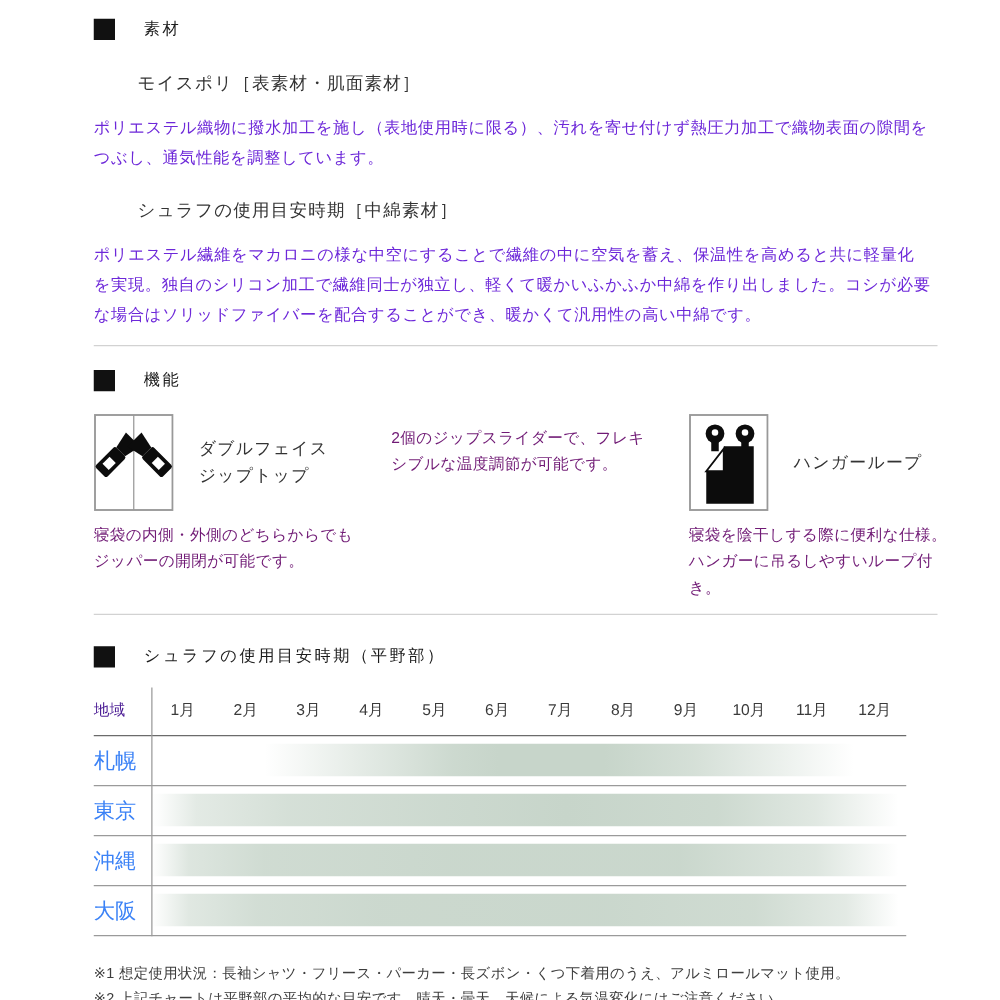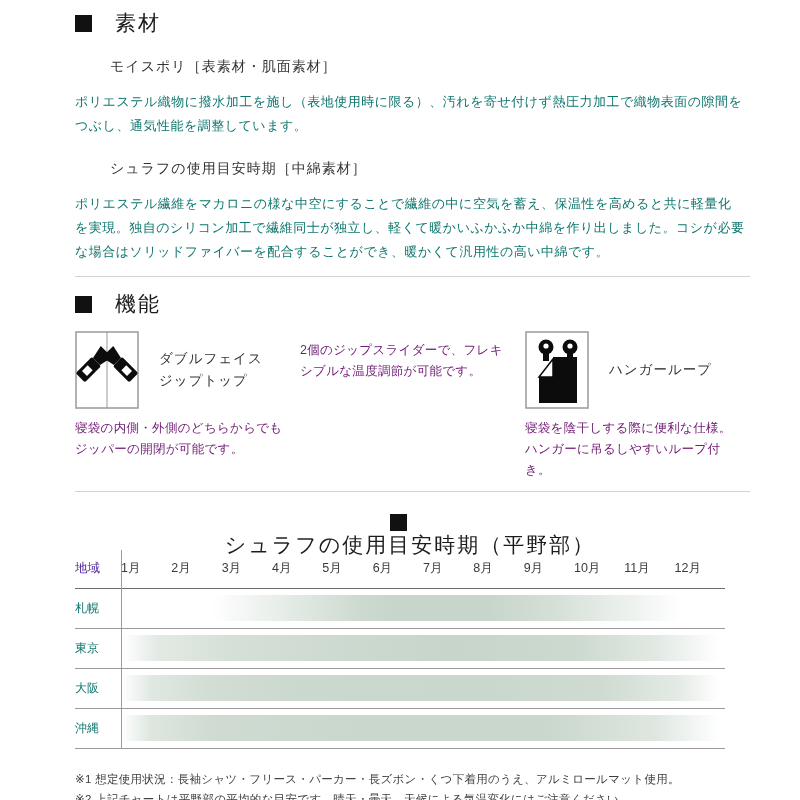--- a/index.html
+++ b/index.html
@@ -3,43 +3,43 @@
 <meta charset="utf-8">
 <style>
   * { margin:0; padding:0; box-sizing:border-box; }
   html,body { width:800px; height:800px; background:#ffffff; }
   body { font-family:"Liberation Sans","DejaVu Sans",sans-serif; color:#3a3a3a; }
   .inner { padding:12px 55px 0 75px; width:800px; }
 
   
   .sec-head { display:flex; align-items:center; height:22px; }
   .sec-square { width:17px; height:17px; background:#111; margin-right:23px; flex:0 0 auto; }
-  .sec-title { font-size:21px; color:#1c1c1c; letter-spacing:2px; }
+  .sec-title { font-size:13px; color:#1c1c1c; letter-spacing:2px; }
 
   .subhead { font-size:14px; margin-top:24px; color:#333; letter-spacing:1px;margin-left:35px; }
-  .para { font-size:13px; line-height:24px; margin-top:14px; color:#0f766e; letter-spacing:0.5px; }
+  .para { font-size:13px; line-height:24px; margin-top:14px; color:#6d28d9; letter-spacing:0.5px; }
 
   .divider { border:0; border-top:1px solid #d2d2d2; margin-top:12px; width:675px; }
 
   
-  .features-grid { display:grid; grid-template-columns:215px 215px 215px; column-gap:10px; margin-top:16px; }
+  .features-grid { display:grid; grid-template-columns:215px 215px 215px; column-gap:23px; margin-top:16px; }
   .feature-top { display:flex; align-items:center; }
   .feature-icon { flex:0 0 auto; }
   .feature-caption { font-size:13.5px; line-height:22px; margin-left:20px; white-space:pre-line; color:#333; letter-spacing:1px; }
   .feature-desc { font-size:12.5px; line-height:21px; margin-top:9px; color:#701a75; letter-spacing:0.3px; }
 
   
   .chart-table { position:relative; width:650px; margin-top:12px; }
   .vline { position:absolute; left:46px; top:2px; bottom:0; width:1px; background:#9a9a9a; }
   .chart-header { display:flex; align-items:center; height:41px; border-bottom:1px solid #6b6b6b; }
   .region-head { width:46px; font-size:12.5px; color:#4c1d95; }
   .months { flex:1; display:flex; }
-  .month-cell { flex:1; font-size:12.5px; color:#3a3a3a; }
+  .month-cell { flex:1; text-align:center; font-size:12.5px; color:#3a3a3a; }
   .chart-row { display:flex; align-items:center; height:40px; border-bottom:1px solid #9a9a9a; }
-  .region-label { width:46px; font-size:12px; color:#0f766e; }
+  .region-label { width:46px; font-size:17px; color:#3b82f6; }
   .bar-area { position:relative; flex:1; height:100%; }
   .bar { position:absolute; left:0; right:0; top:6px; height:26px; }
 
   .notes { margin-top:20px; }
   .note { font-size:11.5px; line-height:20px; color:#3d3d3d; letter-spacing:0.3px; }
 
   svg .frame { fill:#ffffff; stroke:#999999; stroke-width:1.5; }
   svg .midline { stroke:#999999; stroke-width:1; }
   svg .blk { fill:#0c0c0c; }
   svg .wht { fill:#ffffff; }
@@ -110,21 +110,21 @@
         </svg>
         <div class="feature-caption">ハンガーループ</div>
       </div>
       <p class="feature-desc">寝袋を陰干しする際に便利な仕様。ハンガーに吊るしやすいループ付き。</p>
     </div>
 
   </div>
 
   <hr class="divider" style="margin-top:10px;">
 
-  <div class="sec-head" style="margin-top:22px;flex-direction:column;">
+  <div class="sec-head" style="margin-top:22px;">
     <span class="sec-square"></span>
     <span class="sec-title">シュラフの使用目安時期（平野部）</span>
   </div>
 
   <div class="chart-table">
     <div class="vline"></div>
     <div class="chart-header">
       <div class="region-head">地域</div>
       <div class="months">
           <div class="month-cell">1月</div>
@@ -148,29 +148,29 @@
             <div class="bar" style="background: linear-gradient(to right, rgba(199, 213, 202, 0) 0%, rgba(199, 213, 202, 0) 15%, rgba(199, 213, 202, 0.45) 27%, rgba(199, 213, 202, 0.9) 40%, rgb(199, 213, 202) 46%, rgb(199, 213, 202) 60%, rgba(199, 213, 202, 0.75) 72%, rgba(199, 213, 202, 0.4) 82%, rgba(199, 213, 202, 0) 93%, rgba(199, 213, 202, 0) 100%);"></div>
           </div>
         </div>
         <div class="chart-row">
           <div class="region-label">東京</div>
           <div class="bar-area">
             <div class="bar" style="background: linear-gradient(to right, rgba(199, 213, 202, 0) 0%, rgba(199, 213, 202, 0.05) 1%, rgba(199, 213, 202, 0.5) 6%, rgba(199, 213, 202, 0.75) 18%, rgba(199, 213, 202, 0.9) 38%, rgb(199, 213, 202) 55%, rgba(199, 213, 202, 0.9) 75%, rgba(199, 213, 202, 0.55) 88%, rgba(199, 213, 202, 0) 99%, rgba(199, 213, 202, 0) 100%);"></div>
           </div>
         </div>
         <div class="chart-row">
+          <div class="region-label">沖縄</div>
+          <div class="bar-area">
+            <div class="bar" style="background: linear-gradient(to right, rgba(199, 213, 202, 0) 0%, rgba(199, 213, 202, 0.1) 1%, rgba(199, 213, 202, 0.6) 5%, rgba(199, 213, 202, 0.85) 15%, rgba(199, 213, 202, 0.95) 40%, rgba(199, 213, 202, 0.95) 70%, rgba(199, 213, 202, 0.6) 88%, rgba(199, 213, 202, 0) 99%, rgba(199, 213, 202, 0) 100%);"></div>
+          </div>
+        </div>
+        <div class="chart-row">
           <div class="region-label">大阪</div>
           <div class="bar-area">
             <div class="bar" style="background: linear-gradient(to right, rgba(199, 213, 202, 0) 0%, rgba(199, 213, 202, 0.1) 1%, rgba(199, 213, 202, 0.55) 5%, rgba(199, 213, 202, 0.8) 14%, rgba(199, 213, 202, 0.92) 30%, rgba(199, 213, 202, 0.95) 60%, rgba(199, 213, 202, 0.85) 80%, rgba(199, 213, 202, 0.5) 92%, rgba(199, 213, 202, 0) 99%, rgba(199, 213, 202, 0) 100%);"></div>
-          </div>
-        </div>
-        <div class="chart-row">
-          <div class="region-label">沖縄</div>
-          <div class="bar-area">
-            <div class="bar" style="background: linear-gradient(to right, rgba(199, 213, 202, 0) 0%, rgba(199, 213, 202, 0.1) 1%, rgba(199, 213, 202, 0.6) 5%, rgba(199, 213, 202, 0.85) 15%, rgba(199, 213, 202, 0.95) 40%, rgba(199, 213, 202, 0.95) 70%, rgba(199, 213, 202, 0.6) 88%, rgba(199, 213, 202, 0) 99%, rgba(199, 213, 202, 0) 100%);"></div>
           </div>
         </div>
       </div>
   </div>
 
   <div class="notes">
     <div class="note">※1 想定使用状況：長袖シャツ・フリース・パーカー・長ズボン・くつ下着用のうえ、アルミロールマット使用。</div>
     <div class="note">※2 上記チャートは平野部の平均的な目安です。晴天・曇天、天候による気温変化にはご注意ください。</div>
   </div>
 

